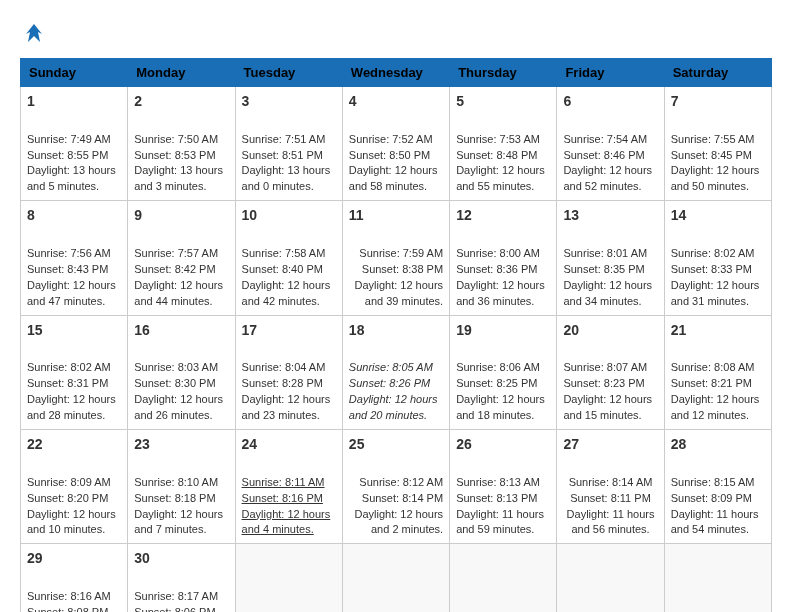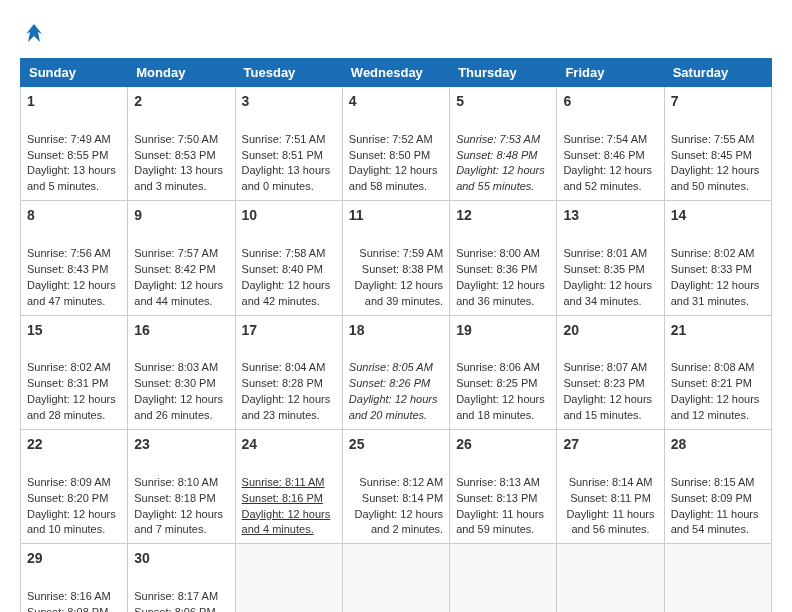--- a/index.html
+++ b/index.html
@@ -46,21 +46,21 @@
       font-size: 14px;
       color: #555;
     }
     .calendar {
       width: 100%;
       border-collapse: collapse;
       font-size: 10.5px;
     }
     .calendar th {
       background: #1a6eb5;
-      color: #ffffff;
+      color: #000000;
       text-align: left;
       padding: 6px 8px;
       font-size: 13px;
       font-weight: bold;
       border: 1px solid #1a6eb5;
       margin-top: 20px;
     }
     .calendar td {
       border: 1px solid #ccc;
       vertical-align: top;
@@ -142,21 +142,21 @@
         </td>
         <td>
           <span class="day-num">4</span>
           <div class="day-info" style="white-space: pre-line;">Sunrise: 7:52 AM
 Sunset: 8:50 PM
 Daylight: 12 hours
 and 58 minutes.</div>
         </td>
         <td>
           <span class="day-num">5</span>
-          <div class="day-info" style="white-space: pre-line; font-style: italic;">Sunrise: 7:53 AM
+          <div class="day-info" style="white-space: pre-line;">Sunrise: 7:53 AM
 Sunset: 8:48 PM
 Daylight: 12 hours
 and 55 minutes.</div>
         </td>
         <td>
           <span class="day-num">6</span>
           <div class="day-info" style="white-space: pre-line;">Sunrise: 7:54 AM
 Sunset: 8:46 PM
 Daylight: 12 hours
 and 52 minutes.</div>

